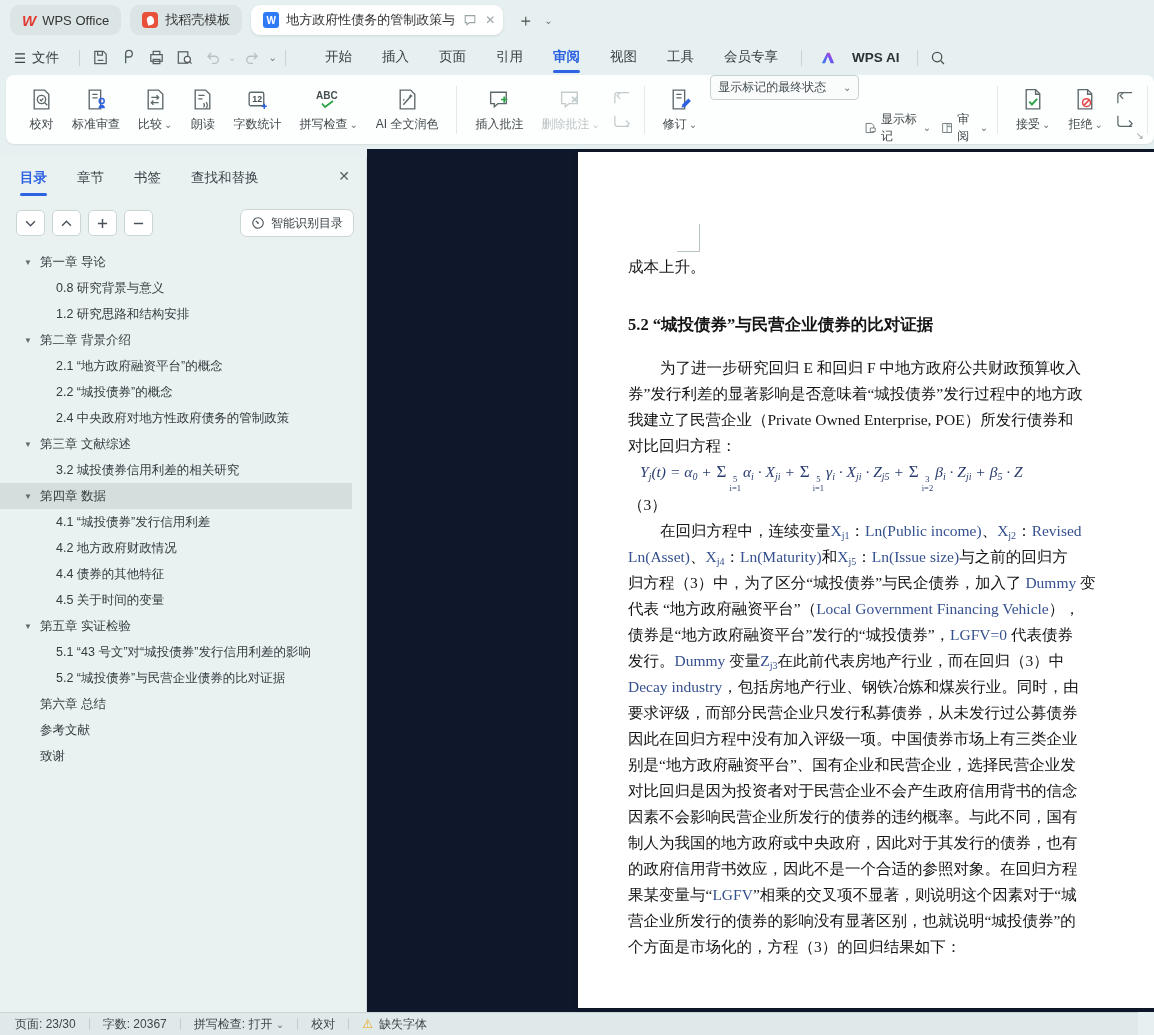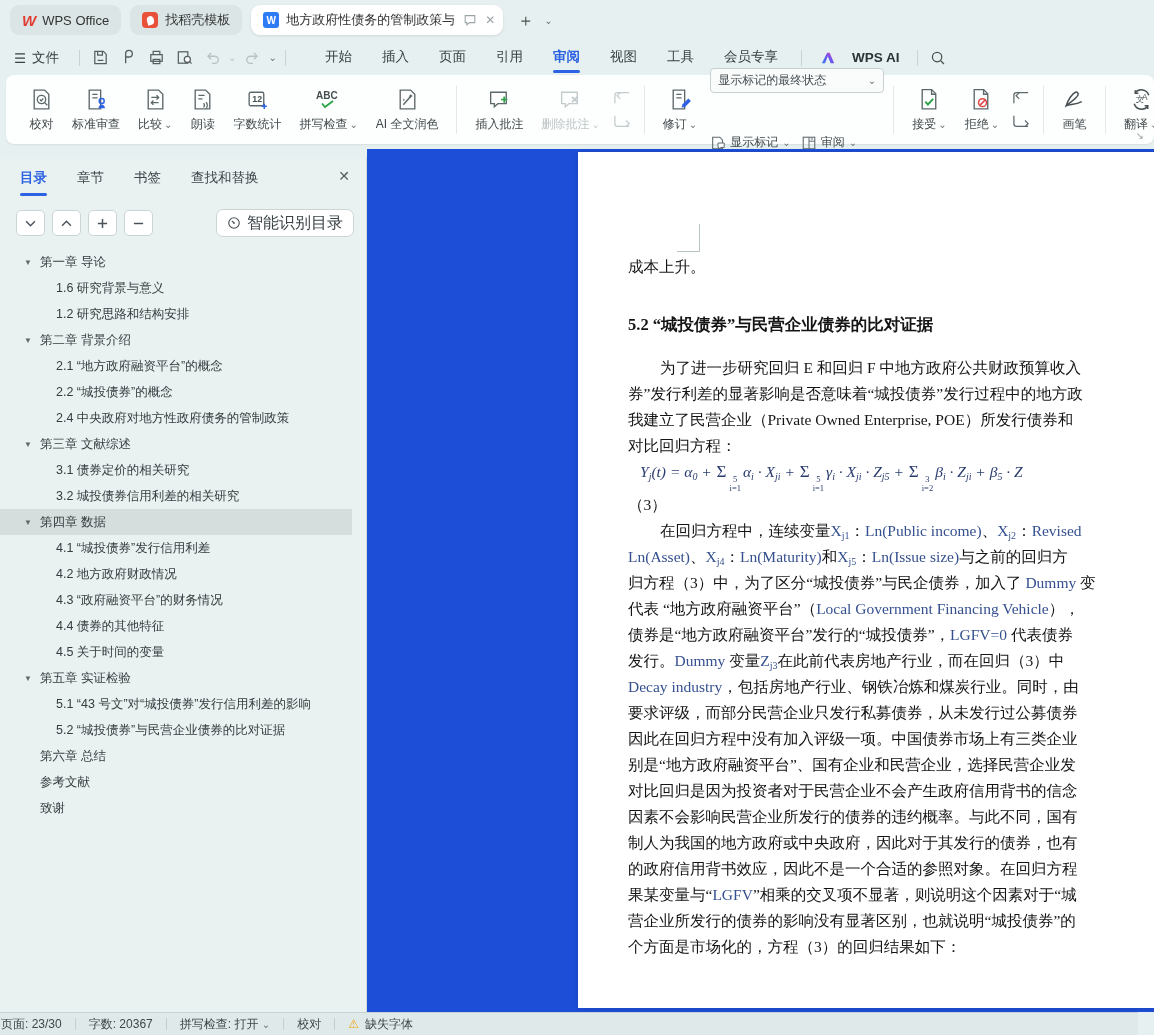--- a/index.html
+++ b/index.html
@@ -36,60 +36,60 @@
 
   
   .ribbon{position:absolute;top:75px;left:6px;right:0;height:69px;background:#fdfefe;border-radius:8px;
           box-shadow:0 1px 2px rgba(0,0,0,.07);display:flex;align-items:center;padding:0 10px 0 14px;}
   .rbtn{display:flex;flex-direction:column;align-items:center;justify-content:center;gap:4px;padding:4px 9px;border-radius:6px;font-size:12px;color:#40484b;white-space:nowrap;}
   .rbtn .lab{display:flex;align-items:center;gap:2px;}
   .rbtn.dis{color:#bcc4c6;}
   .gdiv{width:1px;height:48px;background:#e3e9ea;margin:0 9px;flex:0 0 1px;}
   .navcol{display:flex;flex-direction:column;gap:5px;margin:0 2px;}
   .navcol .mini{width:22px;height:18px;display:flex;align-items:center;justify-content:center;}
-  .trackcol{display:flex;flex-direction:column;gap:5px;margin-left:4px;}
+  .trackcol{display:flex;gap:5px;margin-left:4px;}
   .combo{width:158px;height:23px;border:1px solid #c7d1d3;border-radius:4px;background:#fafcfc;display:flex;align-items:center;justify-content:space-between;padding:0 7px;font-size:12px;color:#454e52;}
   .smallrow{display:flex;align-items:center;gap:10px;}
   .sbtn{display:flex;align-items:center;gap:4px;font-size:12px;color:#40484b;margin-top:36px;}
   .collapse{position:absolute;right:10px;bottom:3px;font-size:10px;color:#9aa4a6;}
 
   
   .sidebar{position:absolute;top:157px;left:0;width:366px;bottom:23px;background:#e9f1f1;border-right:1px solid #d2dbdb;}
   .side-tabs{display:flex;align-items:center;height:42px;padding-left:20px;font-size:13.5px;gap:30px;position:relative;}
   .side-tab{position:relative;color:#3c4448;}
   .side-tab.active{color:#2d63e2;font-weight:600;}
   .side-tab.active::after{content:"";position:absolute;left:0;right:0;bottom:-9px;height:3px;border-radius:2px;background:#2d63e2;}
   .side-close{position:absolute;right:16px;top:11px;font-size:14px;color:#555e61;}
   .side-controls{display:flex;align-items:center;padding:10px 12px 4px 16px;}
   .cbtn{width:27px;height:24px;background:#fff;border:1px solid #ccd5d6;border-radius:5px;margin-right:7px;
         display:flex;align-items:center;justify-content:center;font-size:12px;color:#49525a;font-weight:700;}
-  .smartbtn{margin-left:auto;height:26px;background:#fff;border:1px solid #ccd5d6;border-radius:7px;display:flex;align-items:center;gap:6px;padding:0 10px;font-size:16px;color:#3c4448;}
+  .smartbtn{margin-left:auto;height:26px;background:#fff;border:1px solid #ccd5d6;border-radius:7px;display:flex;align-items:center;gap:6px;padding:0 10px;font-size:12px;color:#3c4448;}
   .toc{margin-top:8px;}
   .toc-row{height:26px;display:flex;align-items:center;font-size:12.5px;color:#353c3f;margin-right:14px;white-space:nowrap;overflow:hidden;}
   .toc-row.sel{background:#d5dddd;}
   .toc-caret{width:16px;margin-left:24px;font-size:8px;color:#5f6a6d;flex:0 0 16px;}
   .toc-sub{padding-left:56px;}
 
   
-  .workspace{position:absolute;left:367px;top:149px;right:0;bottom:23px;background:#1d4ed8;}
+  .workspace{position:absolute;left:367px;top:149px;right:0;bottom:23px;background:#0f172a;}
   .page{position:absolute;left:211px;top:3px;width:740px;bottom:4px;background:#fff;box-shadow:0 0 5px rgba(0,0,0,.15);overflow:hidden;}
   .marginmark{position:absolute;left:99px;top:72px;width:22px;height:27px;border-right:1px solid #bac3c5;border-bottom:1px solid #bac3c5;}
   .doc{position:absolute;left:50px;top:102px;width:660px;font-family:"Liberation Serif","DejaVu Serif",serif;font-size:15.5px;color:#141414;line-height:26px;}
   .dl{white-space:nowrap;}
   .dl.heading{font-weight:700;font-size:16.5px;}
   .dl.indent{text-indent:32px;}
   .dl.formula{padding-left:12px;color:#2a3c6e;font-style:italic;}
   .dl sub{font-size:10px;line-height:0;vertical-align:-3px;}
   .b{color:#35508f;}
   .sg{display:inline-flex;flex-direction:column;align-items:center;font-size:8.5px;line-height:8.5px;font-style:normal;vertical-align:-5px;margin:0 2px;}
   .sgc{font-size:17px;font-style:normal;margin:0 1px;}
 
   
   .statusbar{position:absolute;left:0;right:16px;bottom:0;height:22px;background:#dfe9e9;border-top:1px solid #c9d3d3;
-             display:flex;align-items:center;font-size:12px;color:#3e4649;padding-left:1px;}
+             display:flex;align-items:center;font-size:12px;color:#3e4649;padding-left:15px;}
   .ssep{width:1px;height:12px;background:#c3cdcd;margin:0 13px;}
   .warn{color:#f0a30a;margin-right:6px;font-size:12px;}
 
   svg{display:block;}
 </style>
 </head>
 <body>
 
 <div class="tabbar">
   <div class="tab inactive">
@@ -464,60 +464,54 @@
         </svg>
       <span>智能识别目录</span>
     </span>
   </div>
   <div class="toc" id="toc">
       <div class="toc-row">
         <span class="toc-caret">▼</span>
         <span>第一章 导论</span>
       </div>
       <div class="toc-row toc-sub">
-        <span>1.6 研究背景与意义</span>
+        <span>0.8 研究背景与意义</span>
       </div>
       <div class="toc-row toc-sub">
         <span>1.2 研究思路和结构安排</span>
       </div>
       <div class="toc-row">
         <span class="toc-caret">▼</span>
         <span>第二章 背景介绍</span>
       </div>
       <div class="toc-row toc-sub">
         <span>2.1 “地方政府融资平台”的概念</span>
       </div>
       <div class="toc-row toc-sub">
         <span>2.2 “城投债券”的概念</span>
       </div>
       <div class="toc-row toc-sub">
         <span>2.4 中央政府对地方性政府债务的管制政策</span>
       </div>
       <div class="toc-row">
         <span class="toc-caret">▼</span>
         <span>第三章 文献综述</span>
-      </div>
-      <div class="toc-row toc-sub">
-        <span>3.1 债券定价的相关研究</span>
       </div>
       <div class="toc-row toc-sub">
         <span>3.2 城投债券信用利差的相关研究</span>
       </div>
       <div class="toc-row sel">
         <span class="toc-caret">▼</span>
         <span>第四章 数据</span>
       </div>
       <div class="toc-row toc-sub">
         <span>4.1 “城投债券”发行信用利差</span>
       </div>
       <div class="toc-row toc-sub">
         <span>4.2 地方政府财政情况</span>
-      </div>
-      <div class="toc-row toc-sub">
-        <span>4.3 “政府融资平台”的财务情况</span>
       </div>
       <div class="toc-row toc-sub">
         <span>4.4 债券的其他特征</span>
       </div>
       <div class="toc-row toc-sub">
         <span>4.5 关于时间的变量</span>
       </div>
       <div class="toc-row">
         <span class="toc-caret">▼</span>
         <span>第五章 实证检验</span>

